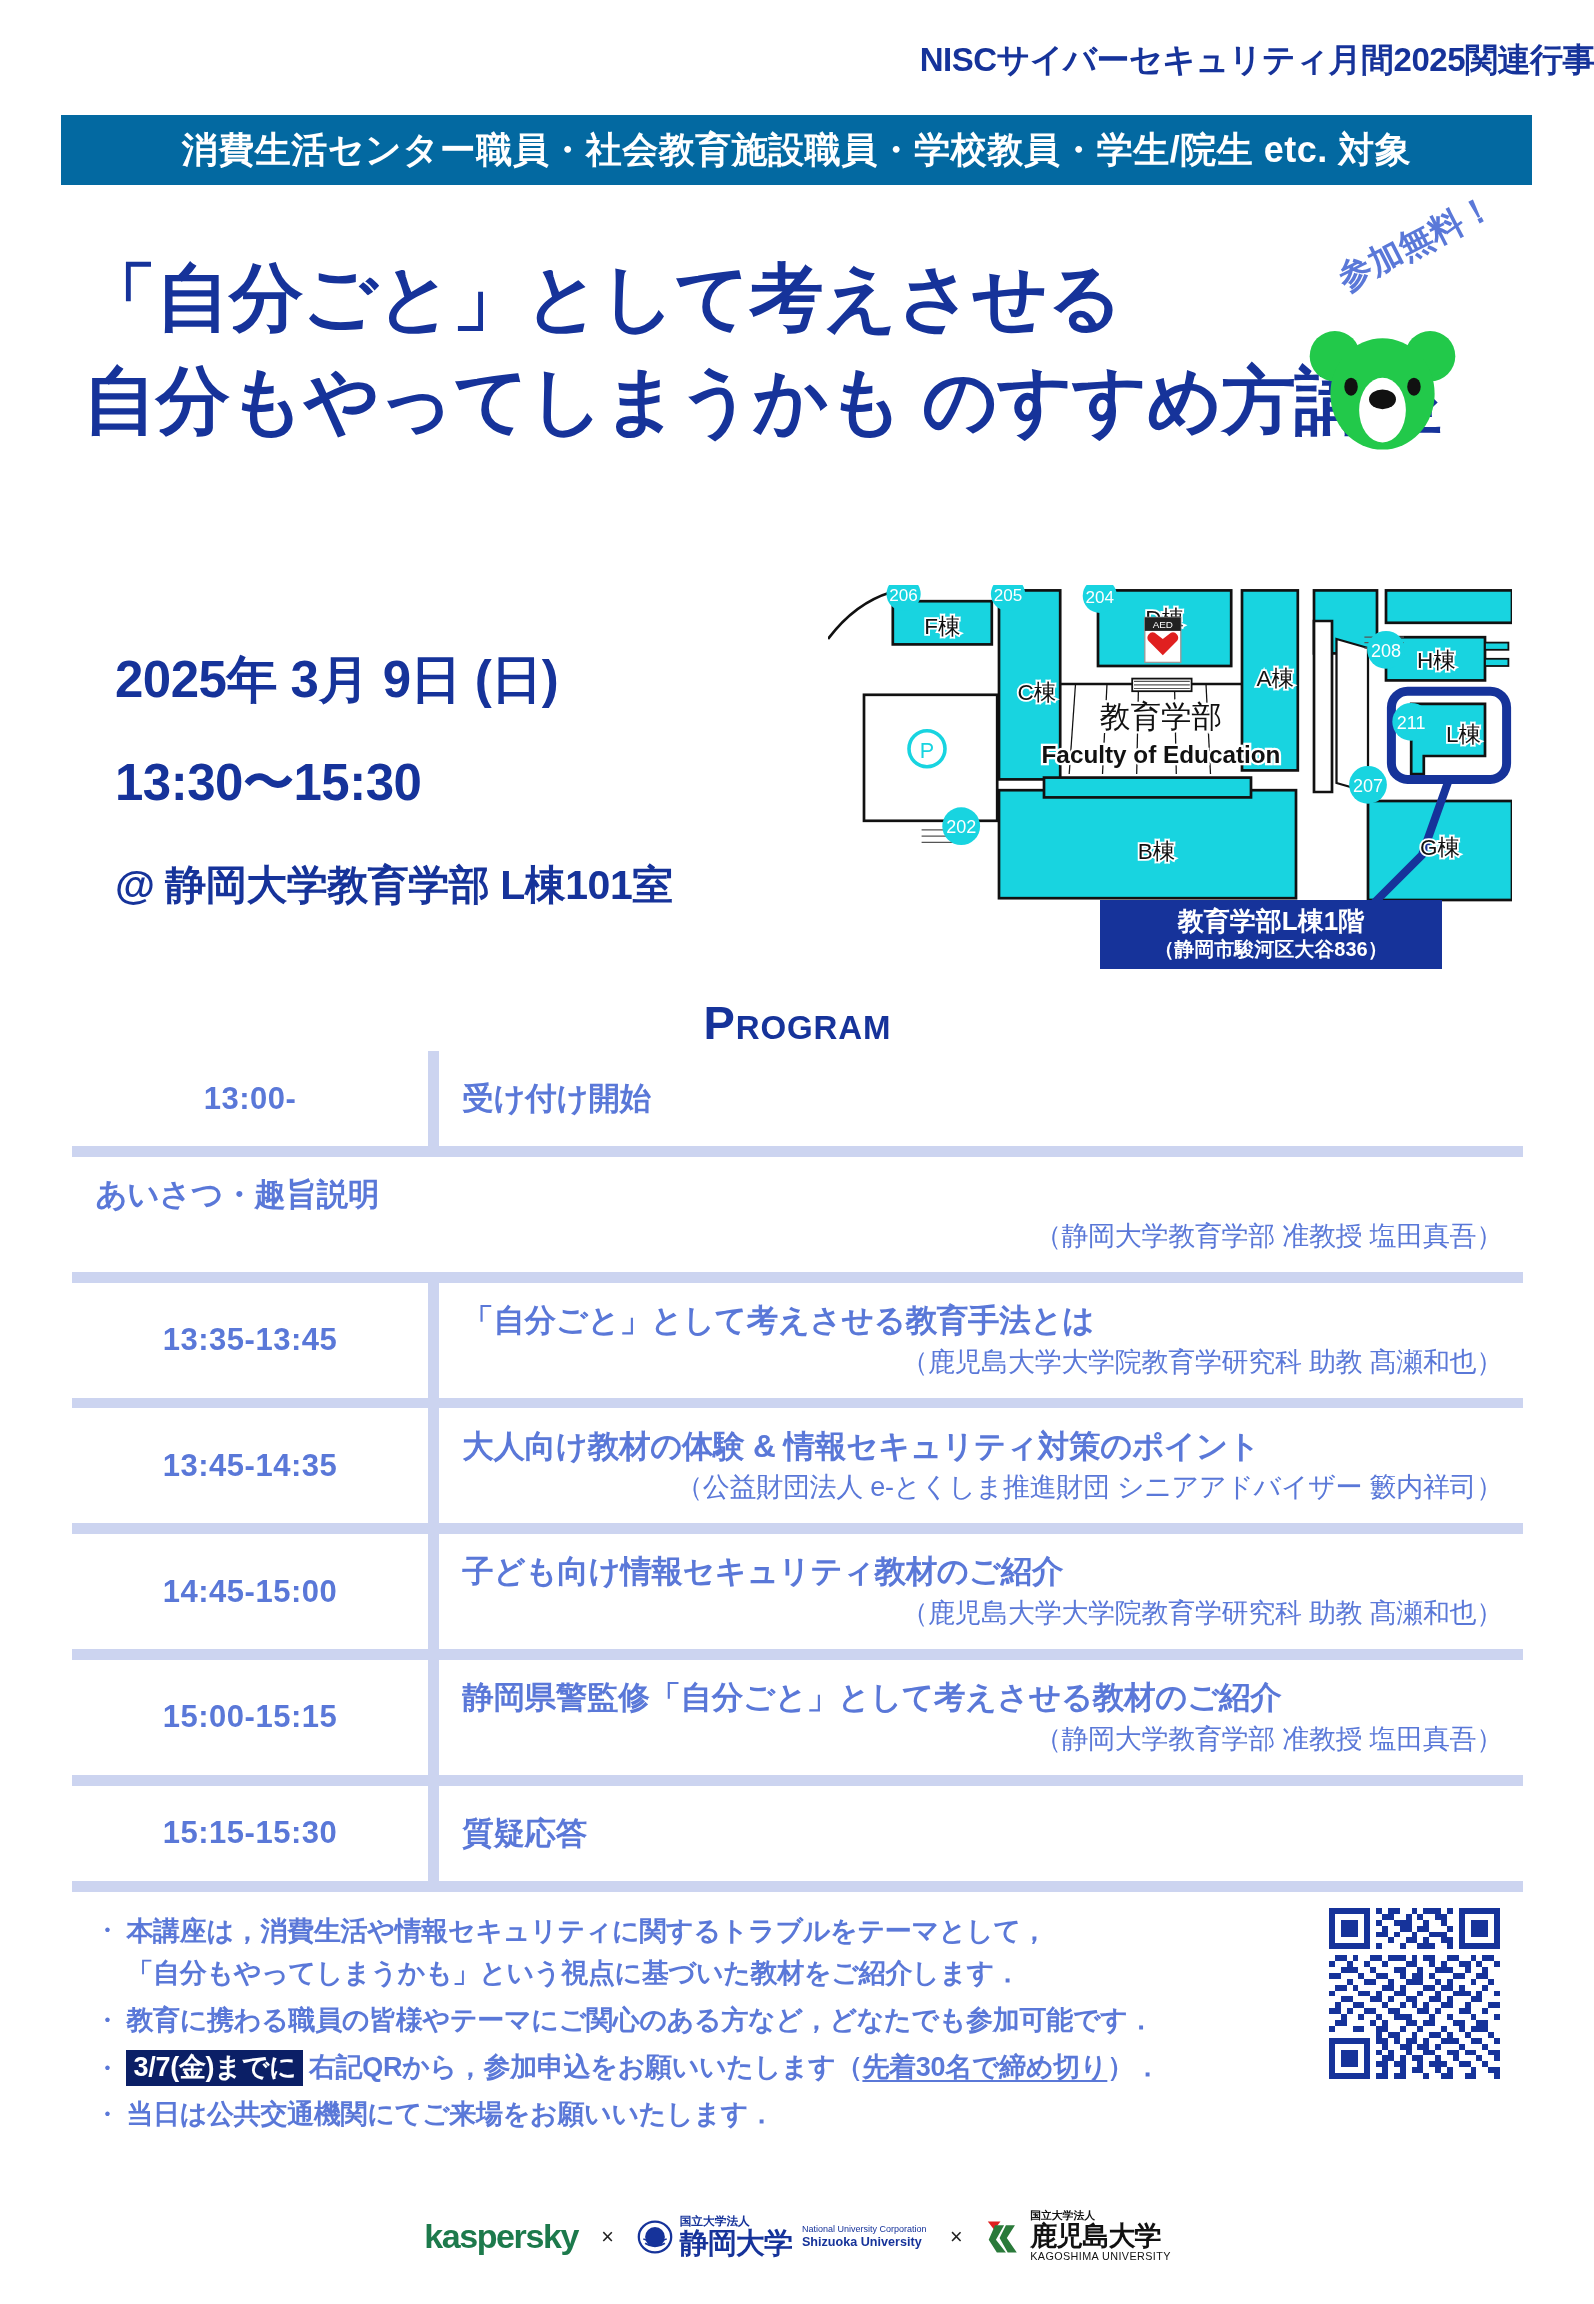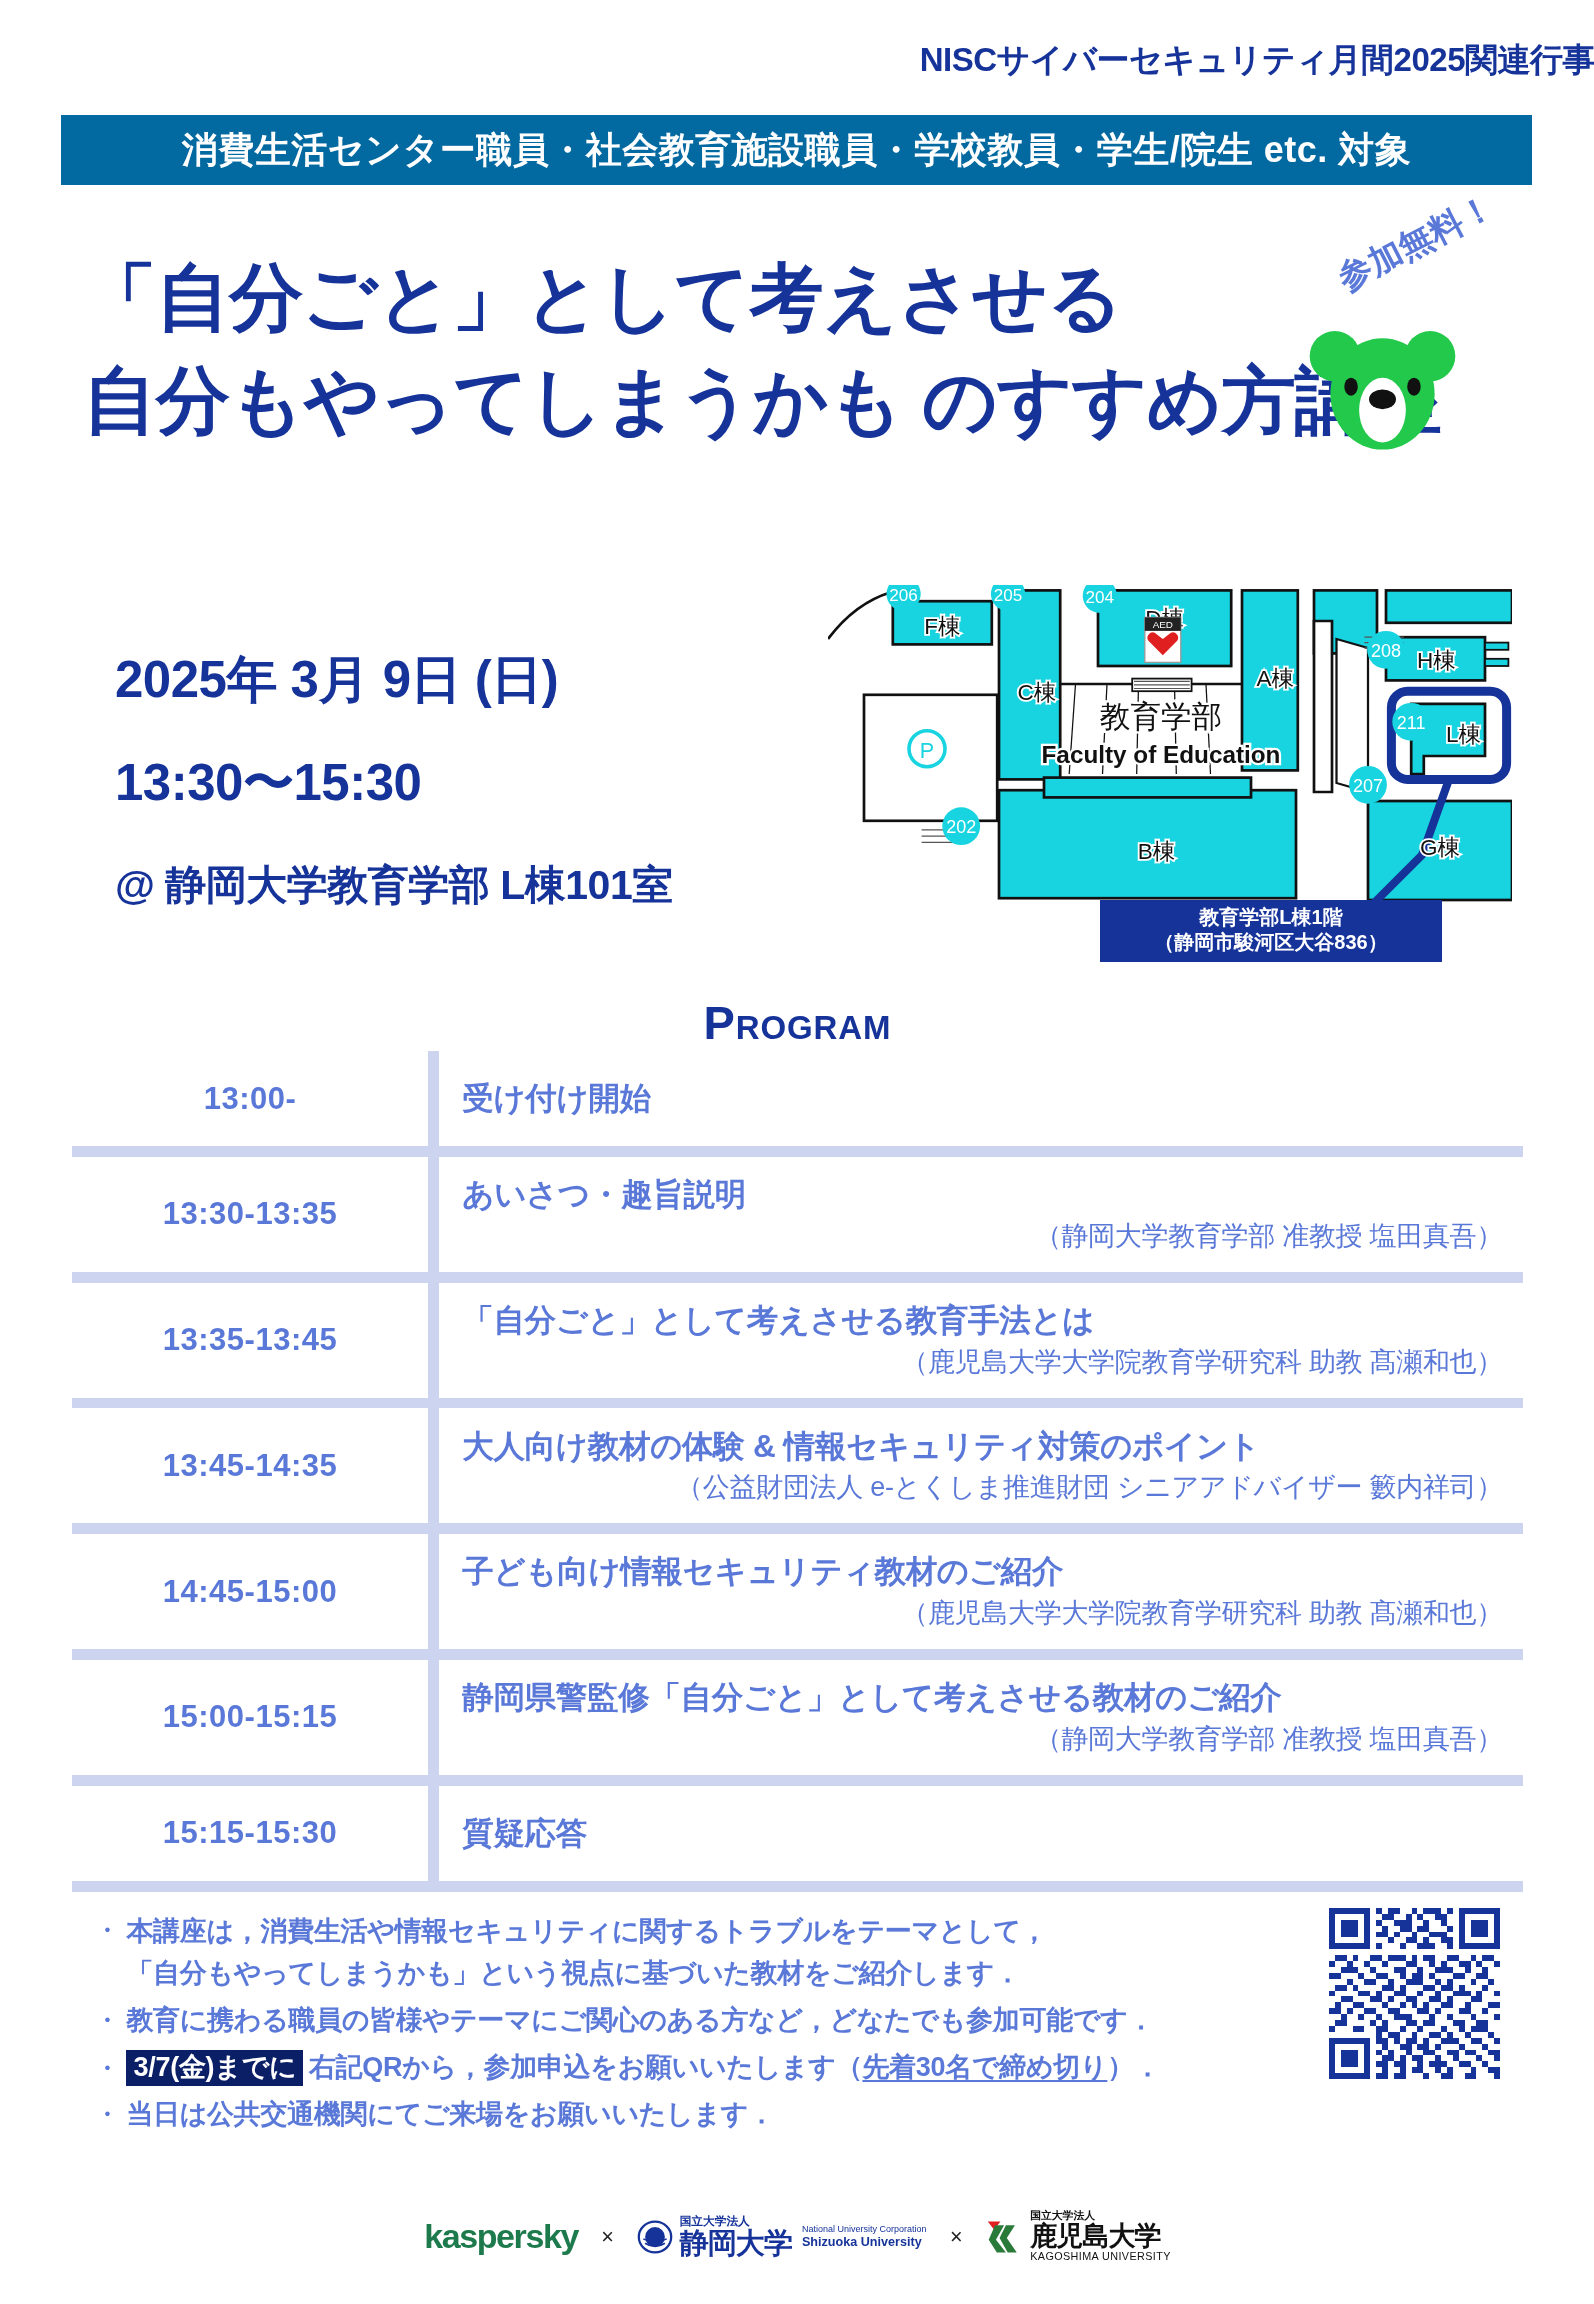--- a/index.html
+++ b/index.html
@@ -61,21 +61,21 @@
   .map{
     position:absolute;top:585px;left:828px;width:684px;height:333px;
     background:#ffffff;overflow:hidden;
   }
   .map svg{display:block;}
   .map-caption{
     position:absolute;top:900px;left:1100px;width:342px;
     background:#16339a;color:#ffffff;text-align:center;
     padding:6.3px 0 8px 0;
   }
-  .map-caption .cap1{font-size:20px;font-weight:bold;line-height:1.18;}
+  .map-caption .cap1{font-size:26px;font-weight:bold;line-height:1.18;}
   .map-caption .cap2{font-size:20px;font-weight:bold;line-height:1.22;}
 
   
   .program-heading{
     position:absolute;top:995px;left:0;width:1595px;text-align:center;
     font-size:47px;font-weight:bold;color:#16339a;
     font-variant:small-caps;letter-spacing:0.9px;
   }
 
   
@@ -306,21 +306,20 @@
   <div class="program-table">
 
     <div class="prow row-h1">
       <div class="pcell-time">13:00-</div>
       <div class="pcell-body">
         <div class="ptitle">受け付け開始</div>
       </div>
     </div>
 
     <div class="prow row-h2">
-      <div class="pcell-time">13:30-13:35</div>
       <div class="pcell-body">
         <div class="ptitle">あいさつ・趣旨説明</div>
         <div class="pspeaker">（静岡大学教育学部 准教授 塩田真吾）</div>
       </div>
     </div>
 
     <div class="prow row-h2">
       <div class="pcell-time">13:35-13:45</div>
       <div class="pcell-body">
         <div class="ptitle">「自分ごと」として考えさせる教育手法とは</div>

